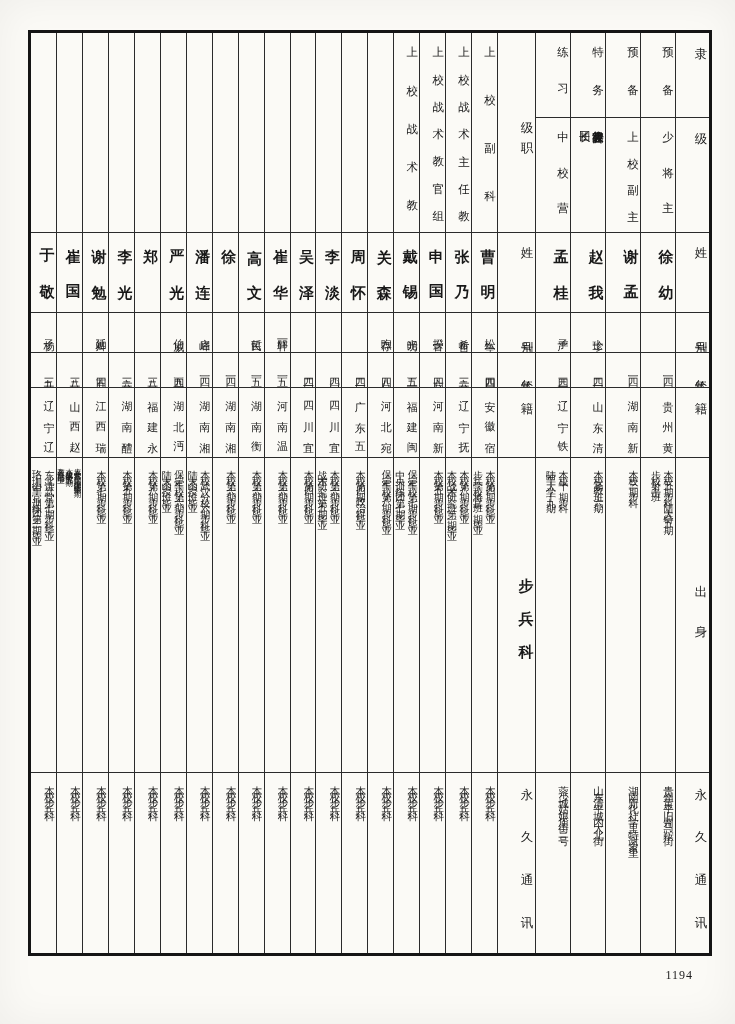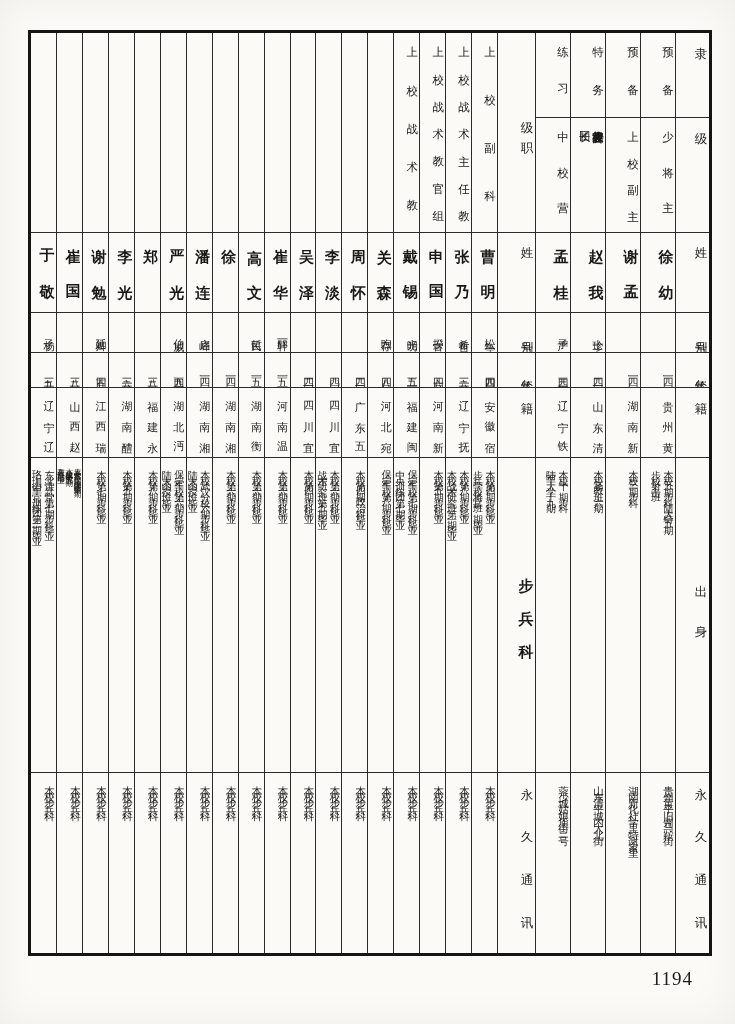--- a/index.html
+++ b/index.html
@@ -48,21 +48,21 @@
   .cell-rank .line{line-height:1.15;}
   .cell-alias{font-size:11px;letter-spacing:0.2em;}
   .cell-age{font-size:11px;letter-spacing:0.1em;}
   .cell-native{font-size:11px;}
   .cell-bg{font-size:10px;}
   .cell-bg .line{line-height:1.25;letter-spacing:0.55em;}
   .cell-bg.dense .line{font-size:7.5px;line-height:1.1;letter-spacing:0.18em;}
   .cell-addr .line{font-size:10.5px;line-height:1.2;letter-spacing:0.6em;}
   .page-number{
     position:absolute;right:42px;top:968px;
-    font-size:19px;letter-spacing:1px;color:#1c1c1c;
+    font-size:12px;letter-spacing:1px;color:#1c1c1c;
     font-family:"Liberation Serif","DejaVu Serif",serif;
   }
 </style>
 </head>
 <body>
 
 <div class="sheet">
   <div class="table">
       <div class="col head-col">
         <div class="cell v hA hd spread">隶属</div>

